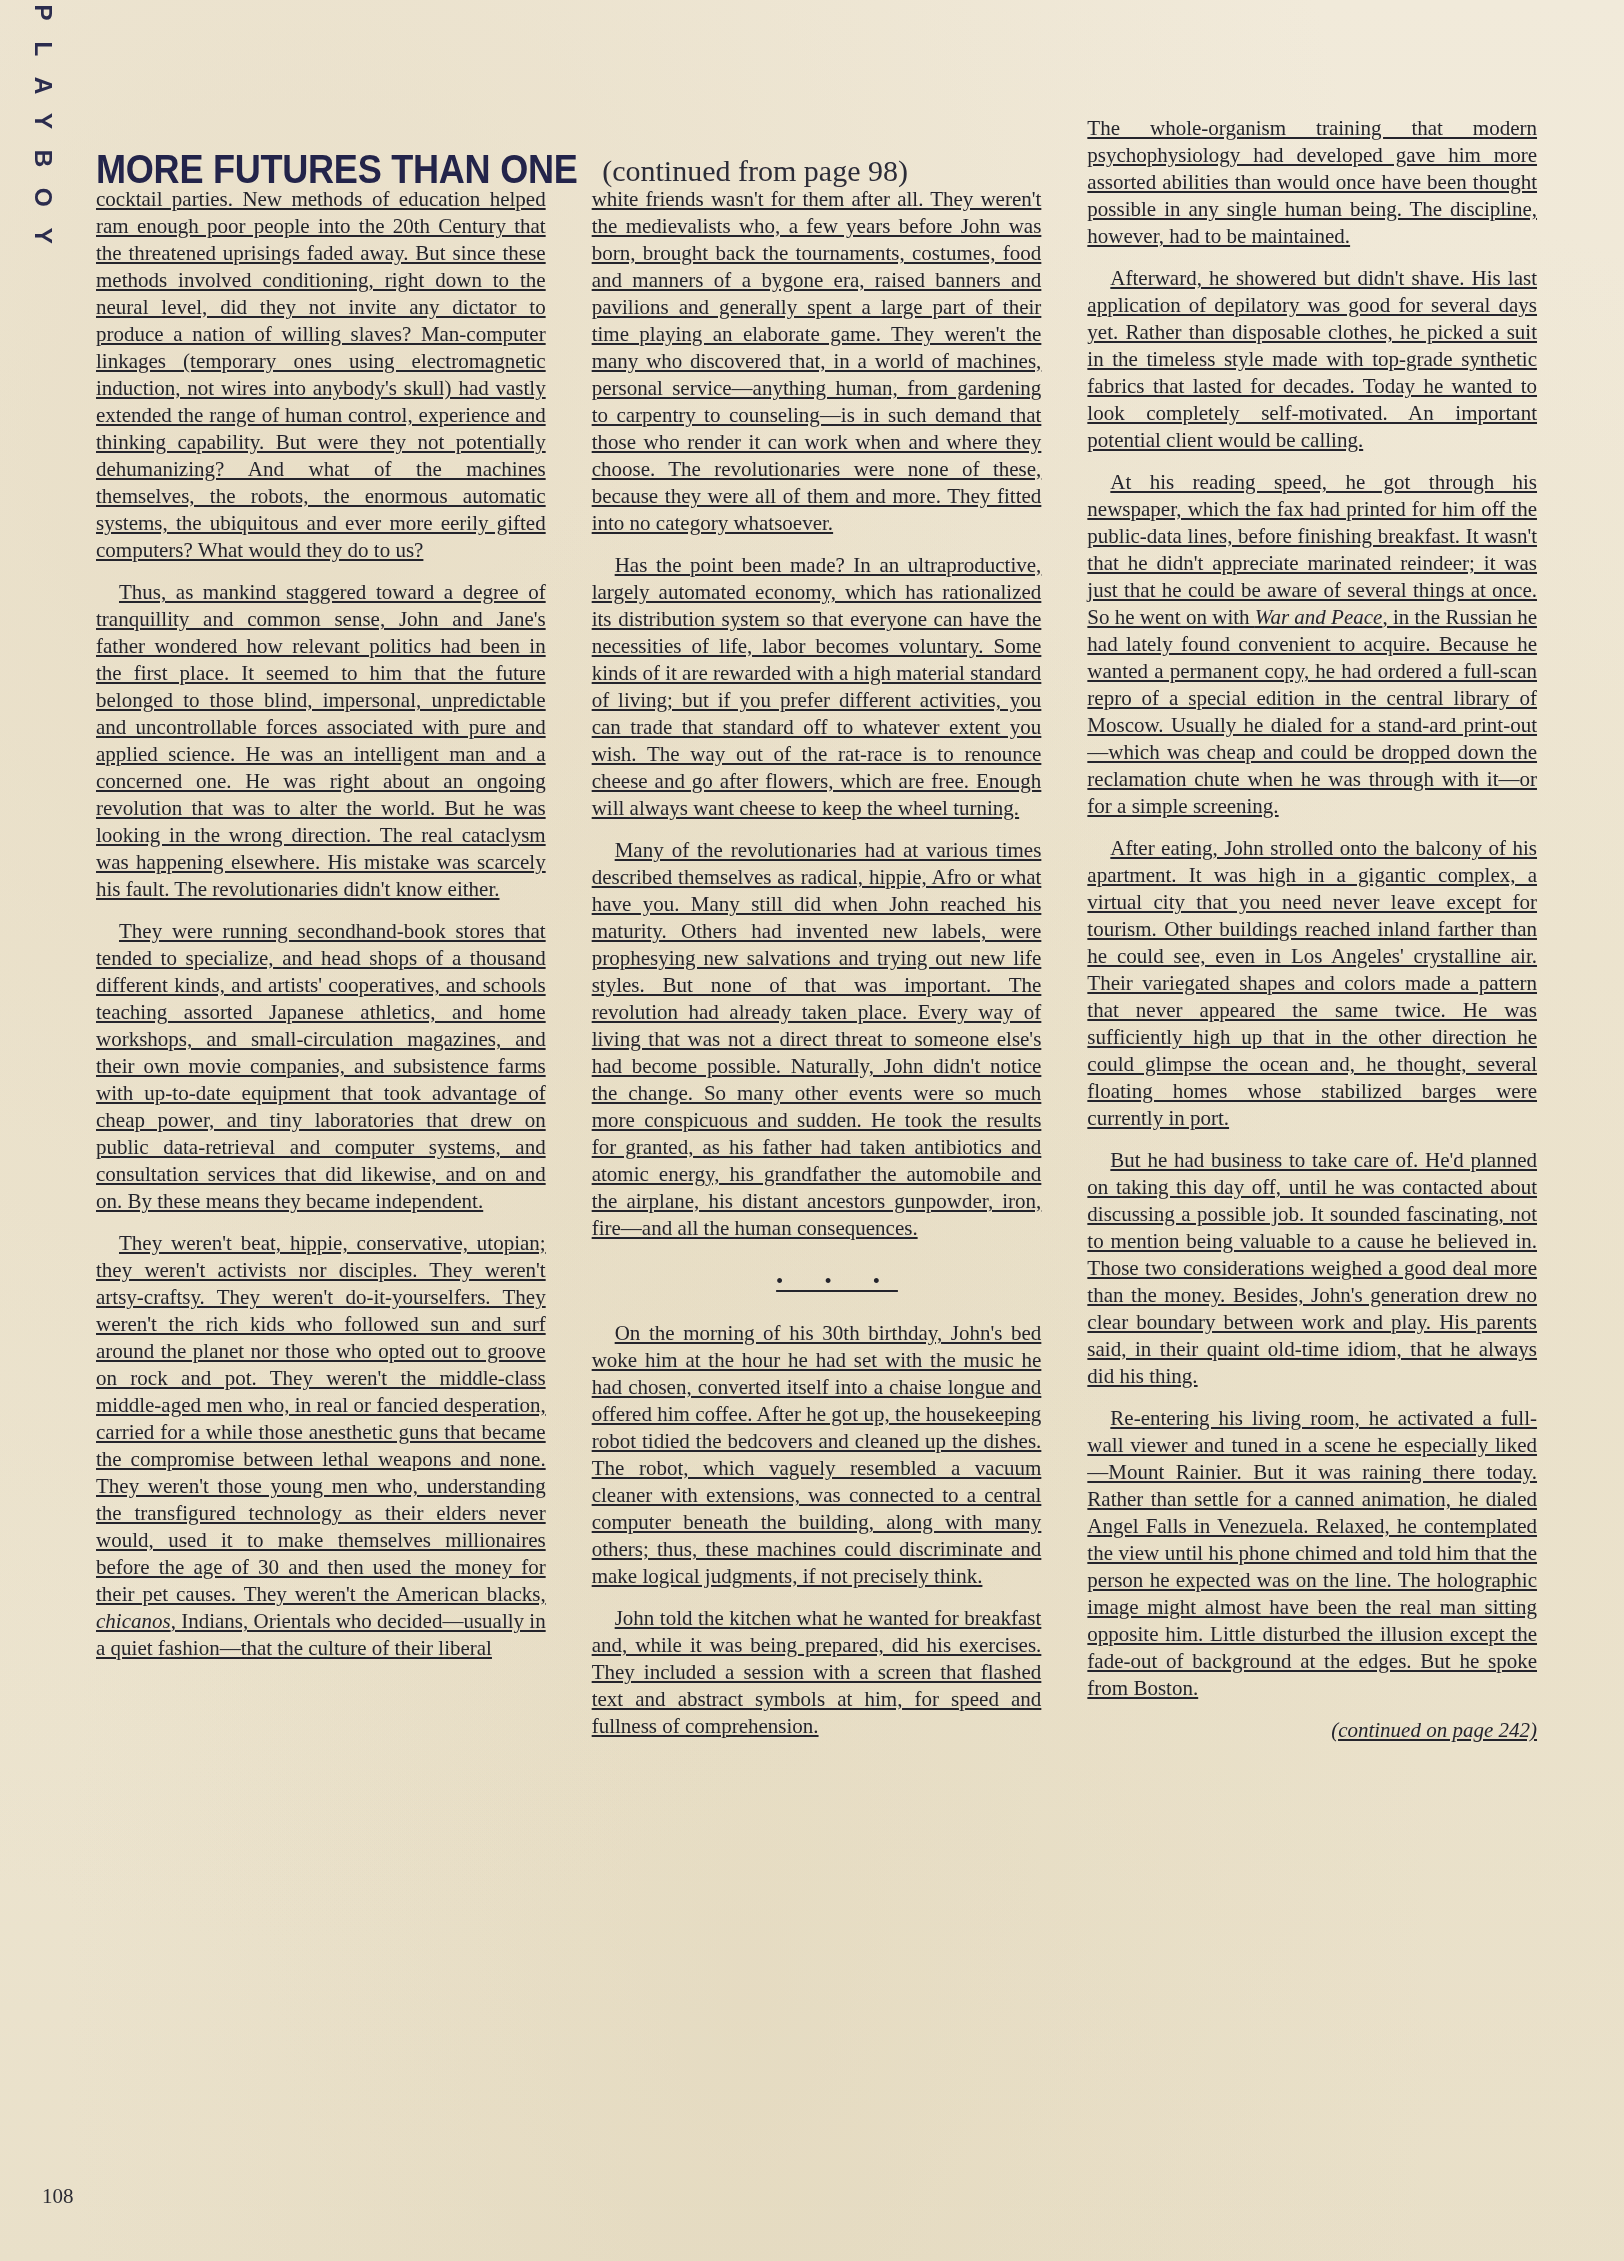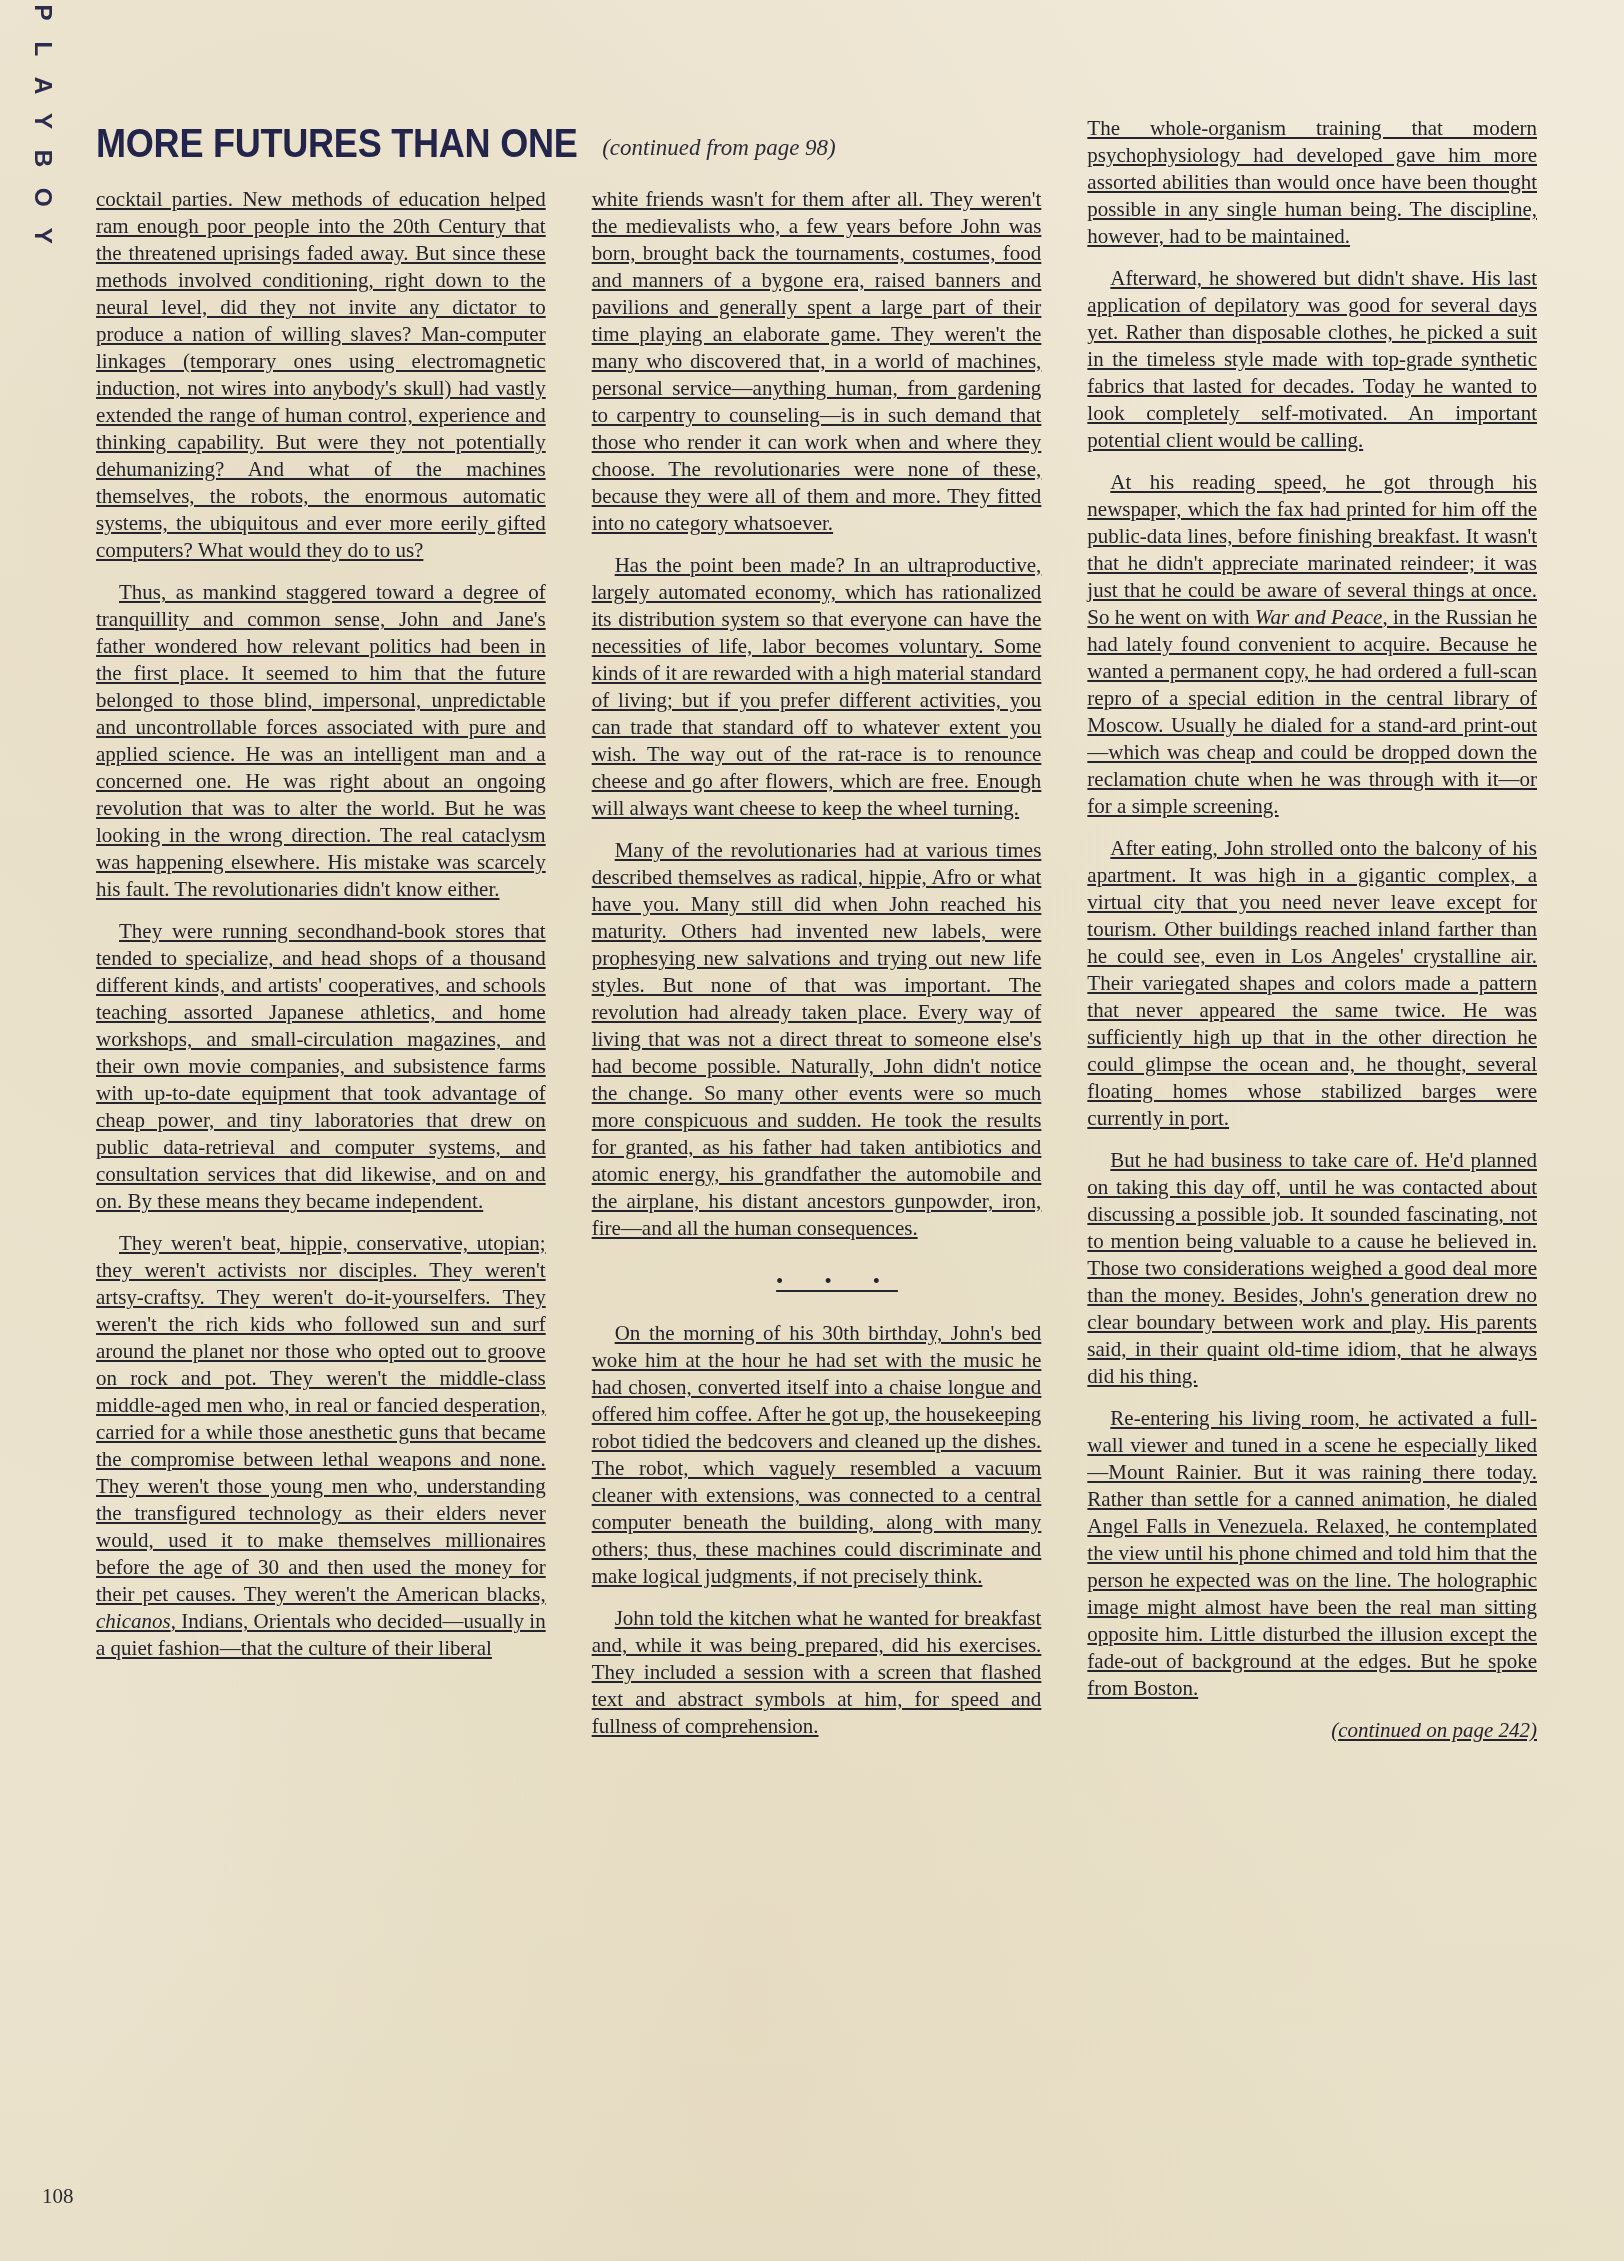--- a/index.html
+++ b/index.html
@@ -43,40 +43,39 @@
     font-size: 24.6px;
     letter-spacing: 20.5px;
     color: #2b2c4e;
     line-height: 1;
   }
 
   
   .head-row {
     position: absolute;
     left: 96px;
-    top: 96px;
+    top: 122px;
     width: 765px;
     display: flex;
     align-items: baseline;
   }
   .headline {
     font-family: "Liberation Sans", sans-serif;
     font-weight: 700;
     font-size: 41px;
     letter-spacing: -0.3px;
     color: #23244a;
     line-height: 1;
     transform: scaleX(0.88);
     transform-origin: left center;
     white-space: nowrap;
   }
   .continued-from {
     font-family: "Liberation Serif", serif;
-    font-style: italic;
-    font-size: 23px;
+    font-size: 30px;
     color: #2c2c38;
     margin-left: -41px;
     white-space: nowrap;
     position: relative;
     top: -2.7px;
   }
 
   
   .cols {
     position: absolute;

